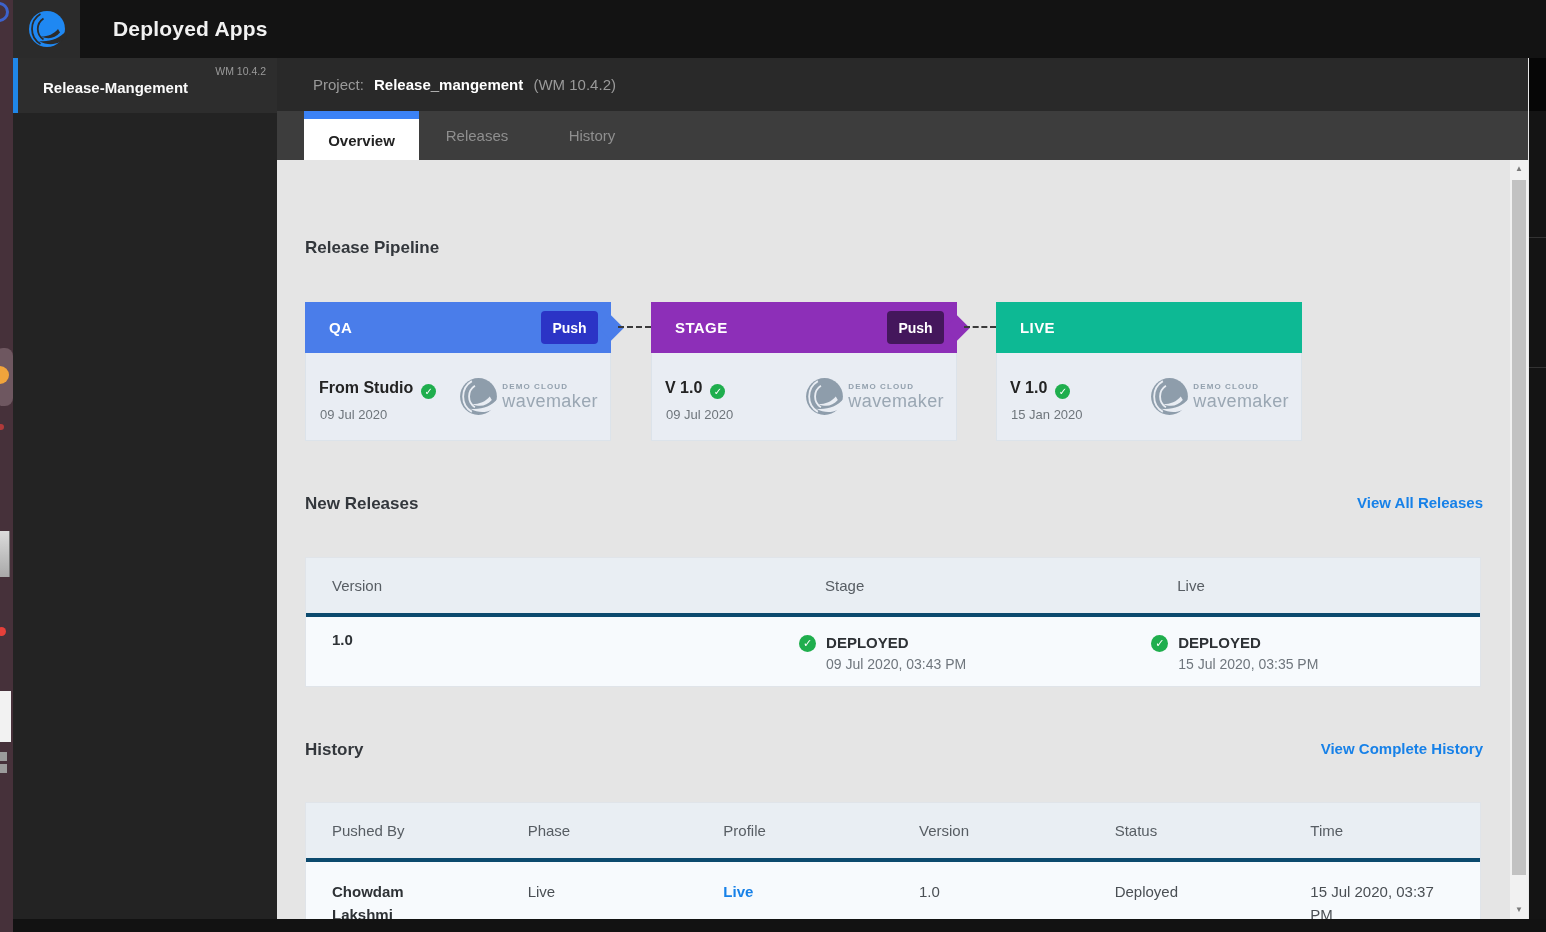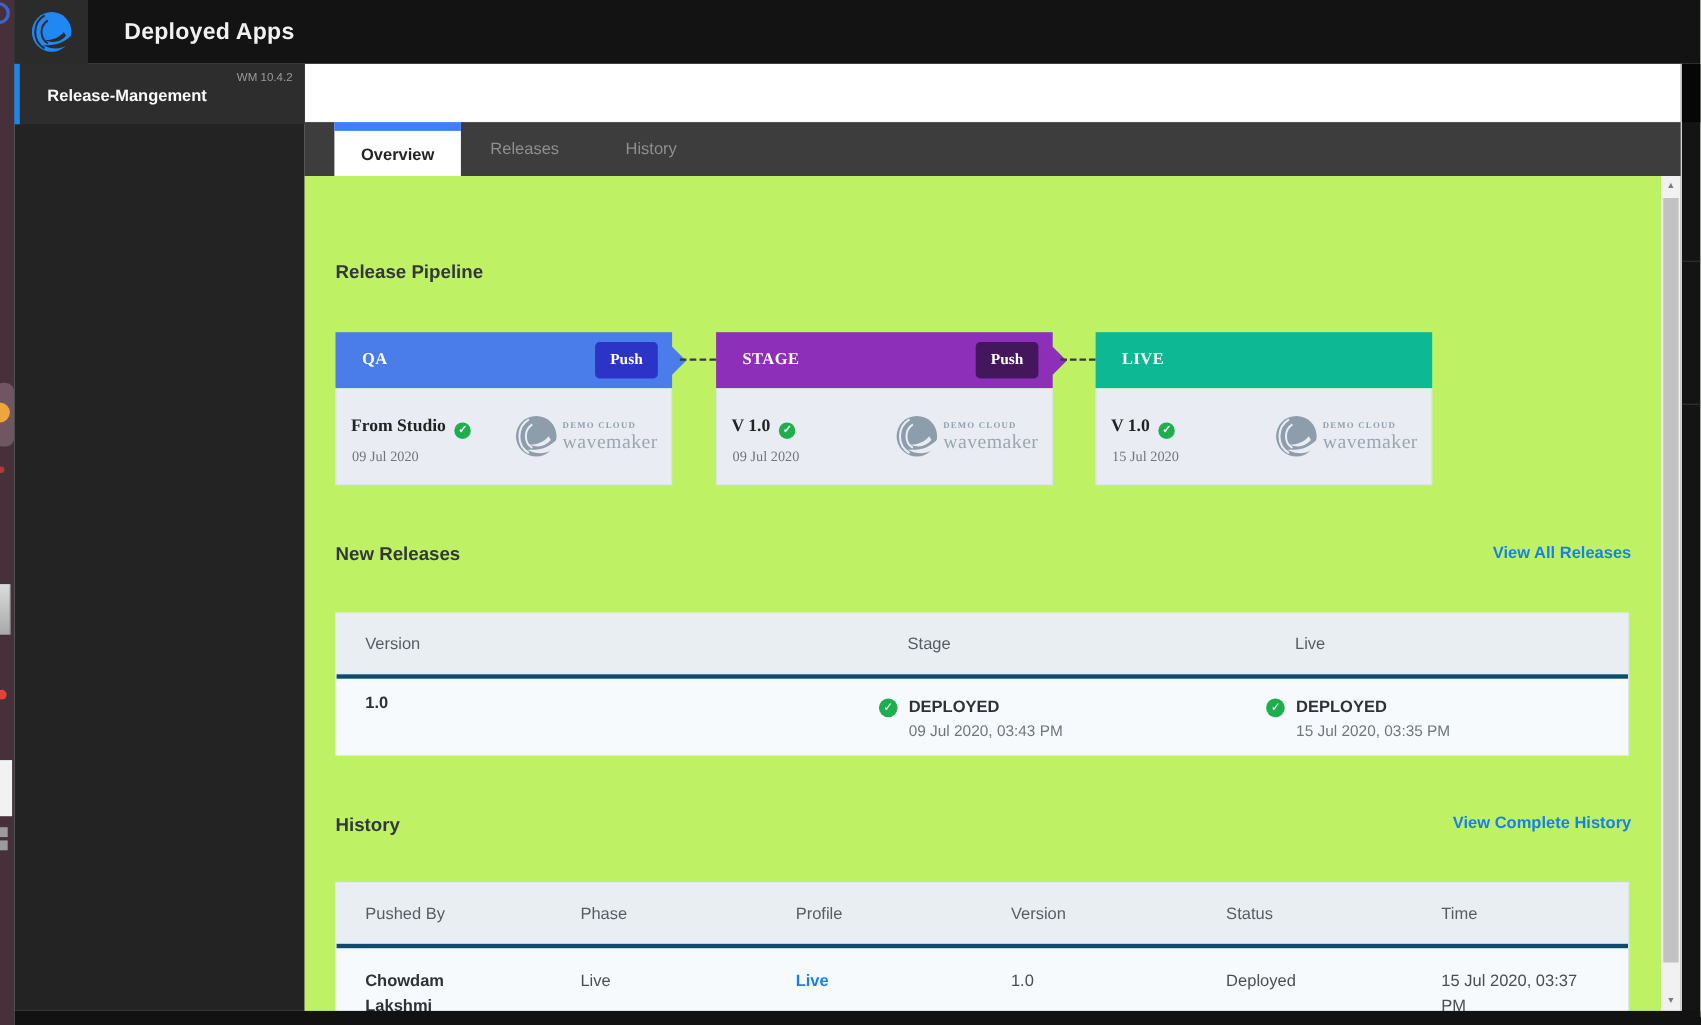--- a/index.html
+++ b/index.html
@@ -43,27 +43,27 @@
   .ph-name { color:#ffffff; font-weight:700; margin:0 6px 0 6px; }
 
   
   .tab-bar { left:277px; top:111px; width:1251px; height:49px; background:#3d3d3d; }
   .tab { position:absolute; top:0; height:49px; font-size:15px; color:#8f8f8f; text-align:center; line-height:49px; cursor:pointer; }
   .tab.active { left:27px; width:115px; background:#fff; border-top:8px solid #3b82f6; color:#232323; font-weight:700; line-height:43px; }
   .tab.t2 { left:140px; width:120px; }
   .tab.t3 { left:260px; width:110px; }
 
   
-  .content { left:277px; top:160px; width:1233px; height:759px; background:#bef264; overflow:hidden; }
+  .content { left:277px; top:160px; width:1233px; height:759px; background:#e5e5e5; overflow:hidden; }
   .section-heading { position:absolute; left:28px; font-size:17px; font-weight:700; color:#33373c; }
   .section-link { position:absolute; right:27px; font-size:15px; font-weight:700; cursor:pointer; text-decoration:none; }
 
   
   .cards { position:absolute; left:28px; top:142px; width:1020px; height:139px; }
-  .stage-card { position:absolute; top:0; width:306px; height:139px;font-family:Liberation Serif, serif; }
+  .stage-card { position:absolute; top:0; width:306px; height:139px; }
   .stage-card.c1 { left:0; } .stage-card.c2 { left:346px; } .stage-card.c3 { left:691px; }
   .stage-header { position:relative; width:100%; height:51px; }
   .stage-name { position:absolute; left:24px; top:0; height:51px; line-height:51px; color:#fff; font-size:15px; font-weight:700; letter-spacing:.4px; }
   .push-btn { position:absolute; right:13px; top:9px; width:57px; height:33px; border:none; border-radius:4px; color:#fff; font-size:14px; font-weight:700; font-family:inherit; cursor:pointer; }
   .stage-arrow { position:absolute; right:-9px; top:16.5px; width:18px; height:18px; transform:rotate(45deg); }
   .stage-body { position:relative; width:100%; height:88px; background:#e9edf3; border:1px solid #dce3ea; border-top:none; }
   .card-version { position:absolute; left:13px; top:26px; font-size:16px; font-weight:700; color:#232323; white-space:nowrap; }
   .card-date { position:absolute; left:14px; top:54px; font-size:13px; color:#6e757b; }
   .check { display:inline-block; width:15px; height:15px; border-radius:50%; color:#fff; font-size:10px; line-height:15px; text-align:center; vertical-align:-2px; margin-left:8px; font-weight:700; }
   .provider { position:absolute; right:12px; top:22px; display:flex; align-items:center; }
@@ -139,20 +139,25 @@
     <div class="top-title">Deployed Apps</div>
   </div>
 
   <div class="abs sidebar">
     <div class="sidebar-item">
       <span class="sidebar-item-label">Release-Mangement</span>
       <span class="sidebar-item-version">WM 10.4.2</span>
     </div>
   </div>
 
+  <div class="abs project-header">
+    <span class="ph-label">Project:</span>
+    <span class="ph-name">Release_mangement</span>
+    <span class="ph-version">(WM 10.4.2)</span>
+  </div>
 
   <div class="abs tab-bar">
     <div class="tab active">Overview</div>
     <div class="tab t2">Releases</div>
     <div class="tab t3">History</div>
   </div>
 
   <div class="abs content">
 
     <div class="section-heading" style="top:78px;">Release Pipeline</div>
@@ -204,21 +209,21 @@
       </div>
 
       <div class="connector k2"></div>
 
       <div class="stage-card c3">
         <div class="stage-header" style="background-color: rgb(13, 185, 148);">
           <span class="stage-name">LIVE</span>
         </div>
         <div class="stage-body">
           <div class="card-version"><span>V 1.0</span><span class="check" style="background-color: rgb(31, 174, 77);">✓</span></div>
-          <div class="card-date">15 Jul 2020</div>
+          <div class="card-date">15 Jan 2020</div>
           <div class="provider" style="--cut:#e9edf3;">
             <svg width="43" height="43" viewBox="0 0 42 42" style="color: rgb(142, 157, 171);">
                 <use href="#wave-logo"></use>
               </svg>
             <div class="provider-text">
               <div class="provider-line1">DEMO CLOUD</div>
               <div class="provider-line2">wavemaker</div>
             </div>
           </div>
         </div>

